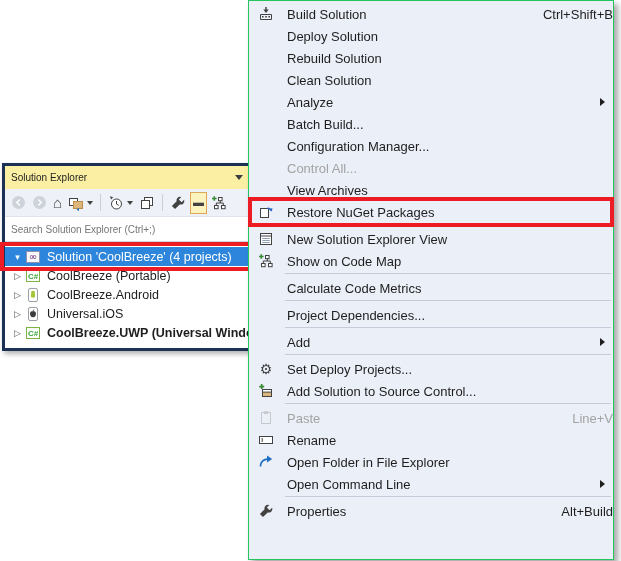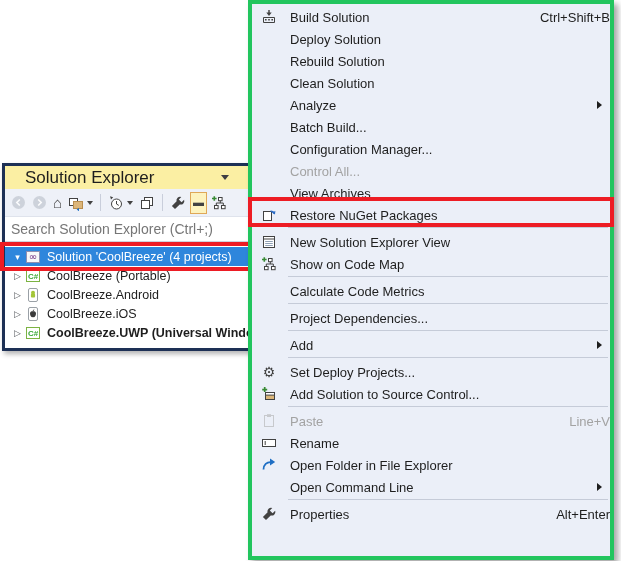--- a/index.html
+++ b/index.html
@@ -13,22 +13,22 @@
   #stage{position:absolute;inset:0;}
 
   
   .panel{
     position:absolute;left:2px;top:163px;width:250px;height:188px;
     box-sizing:border-box;border:3px solid #1d3055;background:#fff;
     z-index:1;box-shadow:2px 3px 5px rgba(0,0,0,.3);
   }
   .panel-title{
     height:23px;background:var(--title-bg,#FBEFA3);
-    display:flex;align-items:center;padding:0 20px;
-    font-size:17px;color:#1e1e1e;
+    display:flex;align-items:center;padding:0 6px;
+    font-size:10px;color:#1e1e1e;
   }
   .panel-title .title-text{flex:1;}
   .caret{
     width:0;height:0;border-left:4px solid transparent;border-right:4px solid transparent;
     border-top:5px solid #3e3e42;display:inline-block;
   }
   .toolbar{
     height:27px;background:#eef1f8;display:flex;align-items:center;
     padding:0 3px;border-bottom:1px solid #dfe3ec;
   }
@@ -37,37 +37,37 @@
   .tb-btn.disabled{opacity:.8;}
   .tb-glyph{font-size:15px;line-height:15px;color:#424242;}
   .tb-caret{width:0;height:0;border-left:3.5px solid transparent;border-right:3.5px solid transparent;border-top:4px solid #424242;margin-left:3px;}
   .tb-sep{width:1px;height:17px;background:#c9cedb;margin:0 4px;}
   .searchrow{
     height:24px;background:#fff;border-bottom:1px solid #cfd4de;
     display:flex;align-items:center;
   }
   .searchrow input{
     width:100%;height:100%;border:0;outline:none;padding:0 6px;
-    font-family:"Liberation Sans", sans-serif;font-size:14px;color:#1e1e1e;background:transparent;
+    font-family:"Liberation Sans", sans-serif;font-size:10px;color:#1e1e1e;background:transparent;
   }
   .searchrow input::placeholder{color:#767676;opacity:1;}
   .tree{padding-top:5px;background:#fff;}
   .tree-row{height:19px;display:flex;align-items:center;padding-left:5px;font-size:12.5px;white-space:nowrap;overflow:hidden;}
   .tree-row .tr-exp{width:15px;font-size:9px;color:#52555a;flex:none;text-align:center;}
   .tree-row .tr-icon{width:18px;flex:none;display:flex;align-items:center;}
   .tree-row .tr-label{margin-left:4px;}
   .tree-row.bold .tr-label{font-weight:bold;}
   .tree-row.selected{background:var(--sel,#2E86DC);color:#fff;}
   .tree-row.selected .tr-exp{color:#fff;}
 
   
   .menu{
     position:absolute;left:248px;top:0;width:366px;height:560px;
     box-sizing:border-box;background:var(--menu-bg,#EBEFF8);
-    border:4px solid #22c55e;z-index:3;
+    border:1px solid #22c55e;z-index:3;
     box-shadow:4px 4px 6px rgba(0,0,0,.35);
     padding-top:2px;
   }
   .menu-item{height:22px;display:flex;align-items:center;position:relative;font-size:13px;}
   .menu-item.highlighted{background:var(--hover,#FDF4BF);}
   .menu-item.disabled{color:#a3a3a3;}
   .mi-icon{width:34px;flex:none;display:flex;align-items:center;justify-content:center;}
   .mi-icon .tb-glyph{font-size:14px;}
   .mi-label{flex:1;padding-left:4px;white-space:nowrap;}
   .mi-shortcut{margin-left:10px;}
@@ -192,21 +192,21 @@
         </div>
         <div class="tree-row">
           <span class="tr-exp">▷</span>
           <span class="tr-icon">
             <svg width="16" height="16" viewBox="0 0 16 16">
               <rect x="3.5" y="1.5" width="9" height="13" rx="1.5" fill="#fff" stroke="#9aa0a6"></rect>
               <path d="M8 5.6c1.6-1 3 .1 3 2 0 1.8-1 3.6-2 3.6-.4 0-.6-.25-1-.25s-.6.25-1 .25c-1 0-2-1.8-2-3.6 0-1.9 1.4-3 3-2z" fill="#3b3b3b"></path>
               <path d="M8 5.6c0-1 .5-1.7 1.2-2" stroke="#3b3b3b" fill="none"></path>
             </svg>
           </span>
-          <span class="tr-label">CoolBreeze.iOS</span>
+          <span class="tr-label">Universal.iOS</span>
         </div>
         <div class="tree-row bold">
           <span class="tr-exp">▷</span>
           <span class="tr-icon">
             <svg width="16" height="16" viewBox="0 0 16 16">
               <rect x="1.5" y="2.5" width="13" height="11" fill="#fff" stroke="#7cb342"></rect>
               <text x="8" y="11" text-anchor="middle" font-size="8" font-weight="bold" fill="#37A736" font-family="Liberation Sans, sans-serif">C#</text>
             </svg>
           </span>
           <span class="tr-label">CoolBreeze.UWP (Universal Window</span>
@@ -364,19 +364,19 @@
         <span class="mi-arrow"></span>
       </div>
       <div class="menu-sep"></div>
       <div class="menu-item">
         <span class="mi-icon">
           <svg width="16" height="16" viewBox="0 0 16 16">
             <path d="M11.3 1.9a3.6 3.6 0 0 0-4.7 4.4L1.9 11 5 14.1l4.7-4.7a3.6 3.6 0 0 0 4.4-4.7L11.6 7.2 8.8 4.4z" fill="#424242"></path>
           </svg>
         </span>
         <span class="mi-label">Properties</span>
-        <span class="mi-shortcut">Alt+Enter</span>
+        <span class="mi-shortcut">Alt+Build</span>
       </div>
     </div>
 
   <div class="red-box nuget"></div>
 
 </div>
 
 </body></html>

